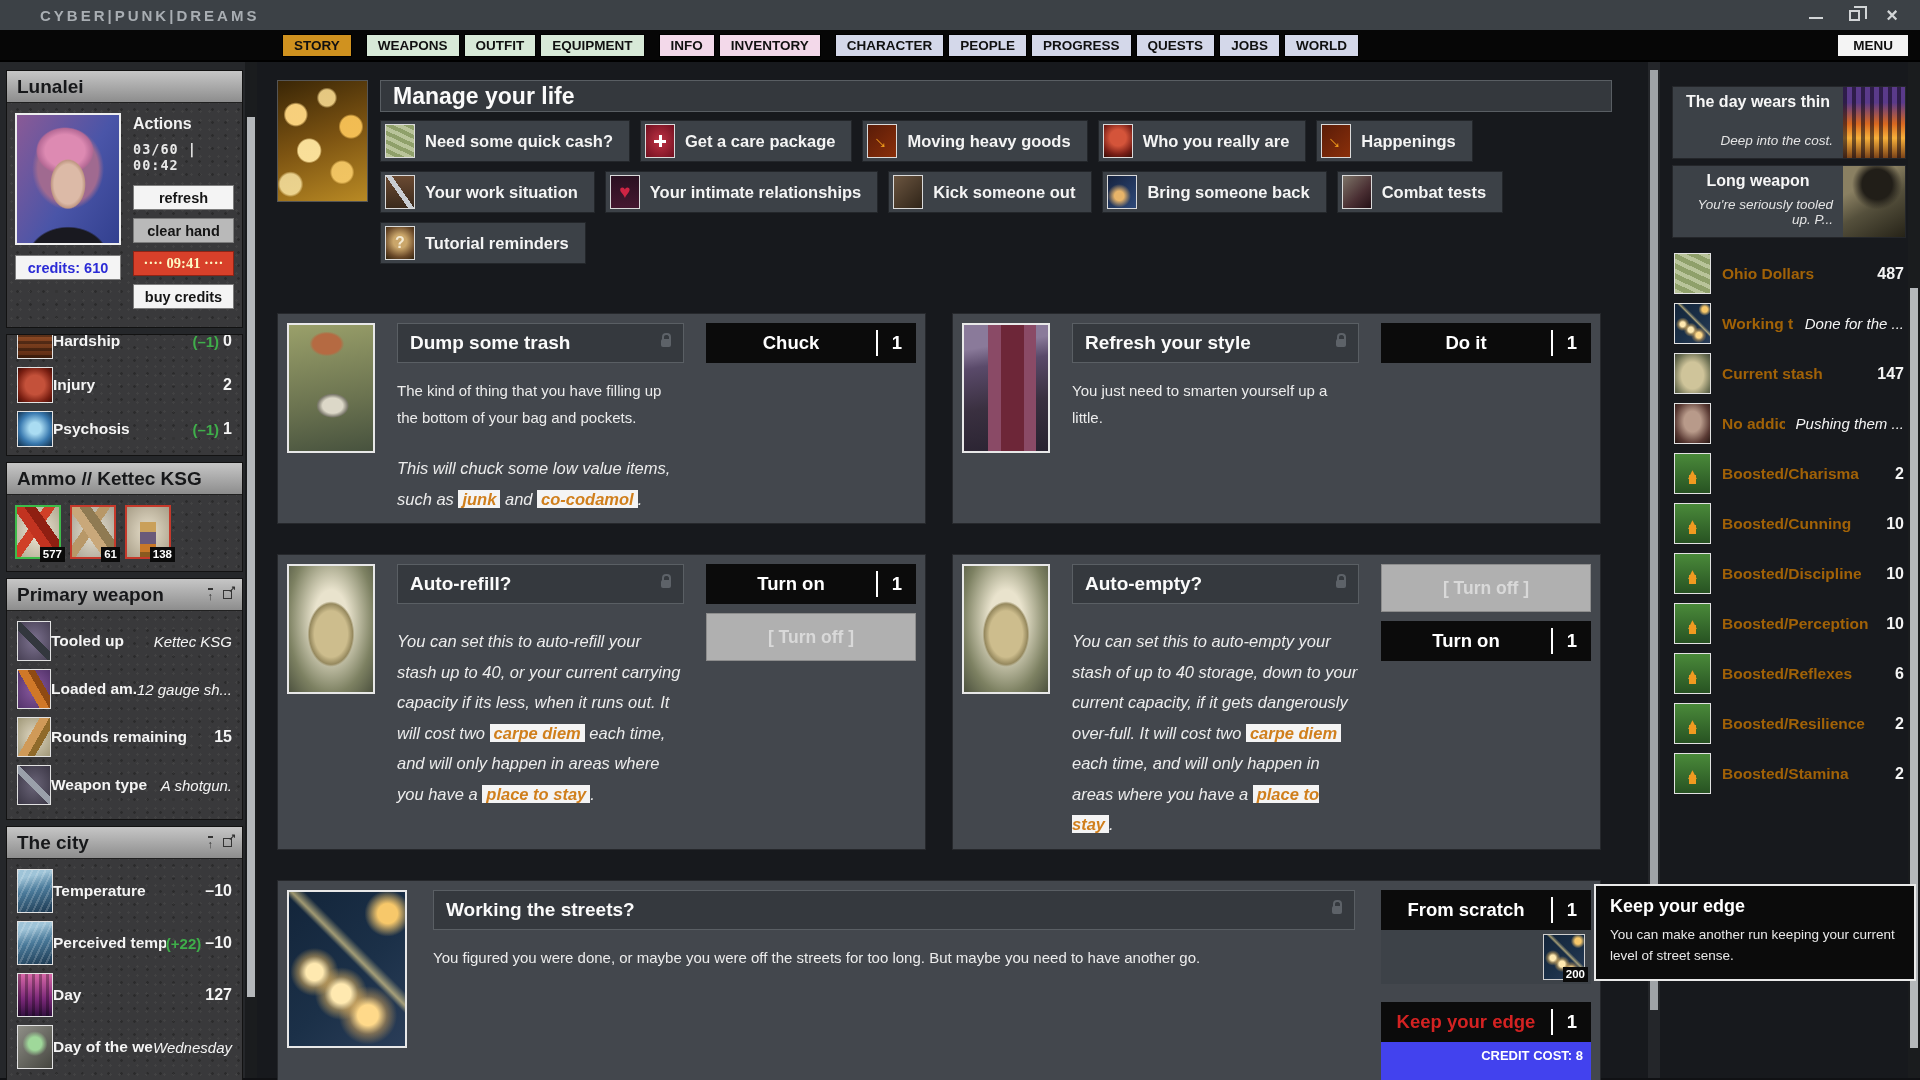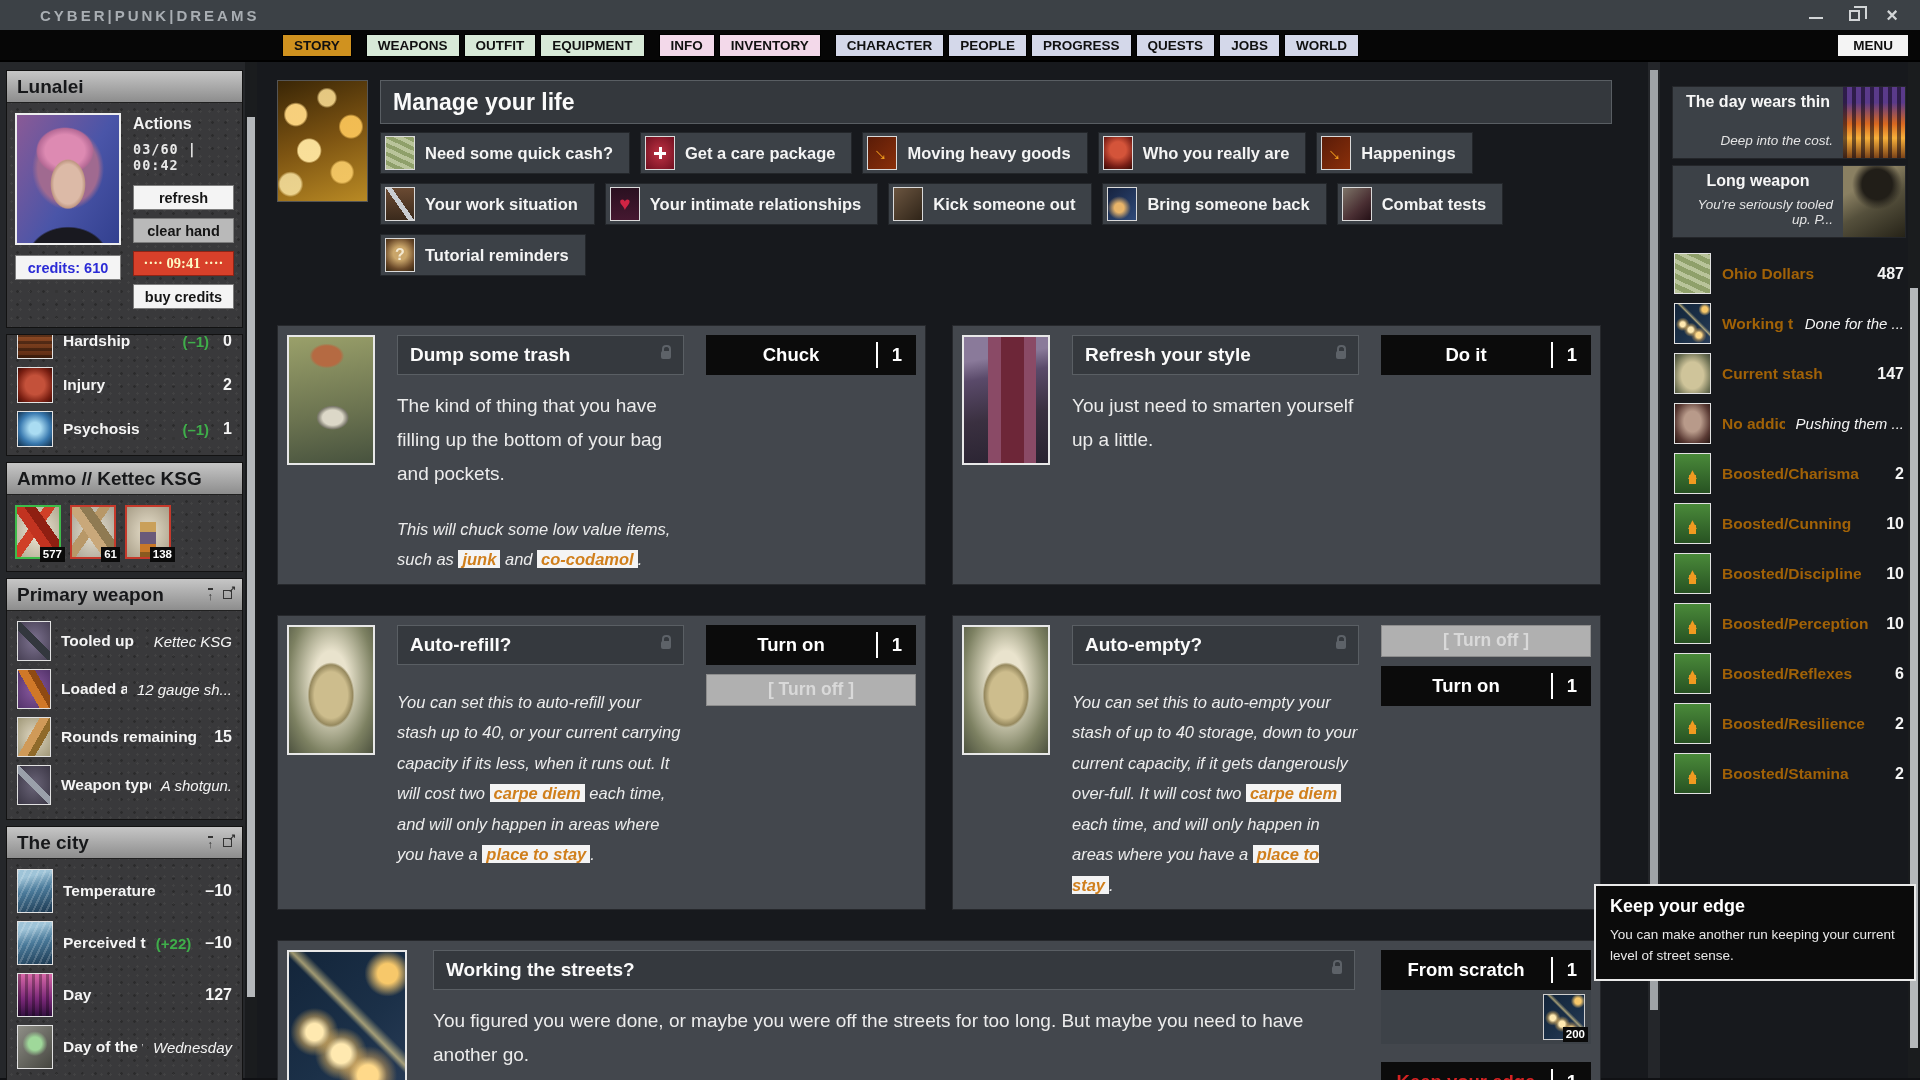--- a/index.html
+++ b/index.html
@@ -58,21 +58,21 @@
   .btn.timer { background:#d8402a; color:#fef9c3; border-color:#8f2315;font-family:Liberation Serif, serif; }
   .credits-btn { margin-top:10px; width:106px; }
   .credits-btn span { color:#2b2bd6; }
   .char-r { flex:1; display:flex; flex-direction:column; }
   .actions-label { color:#f2f2f2; font-weight:bold; font-size:16px; margin:2px 0 8px; }
   .actions-value { color:#e8e8e8; font-size:13.5px; font-weight:bold; letter-spacing:1px;
     font-family:"DejaVu Sans Mono", monospace; margin-bottom:12px; }
   .char-r .btn { margin-bottom:8px; }
 
   .stats-clip { overflow:hidden; padding:0 8px 4px; }
-  .srow { display:flex; align-items:center; gap:10px; padding:4px 2px; }
+  .srow { display:flex; align-items:center; padding:4px 2px; }
   .stats-clip .srow:first-child { margin-top:-16px; }
   .sic { width:36px; height:36px; border:1px solid #e2e2e2; flex:none; }
   .slabel { color:#f4f4f4; font-weight:bold; font-size:15.5px; flex:1;
     white-space:nowrap; overflow:hidden; }
   .smod { color:#3fae4a; font-weight:bold; font-size:15px; margin-right:4px; }
   .sval { color:#f4f4f4; font-weight:bold; font-size:16px; }
   .sval.ital { font-weight:normal; font-style:italic; font-size:15px; }
 
   .ammo-row { display:flex; gap:9px; padding:10px 8px 12px; }
   .atile { width:46px; height:54px; position:relative; flex:none; }
@@ -123,21 +123,21 @@
   .mhead { display:flex; gap:12px; }
   .img-bokeh { width:91px; height:122px; border:1px solid #555; flex:none; background:
     radial-gradient(circle at 20% 28%,rgba(255,215,130,.95) 0 9%,transparent 11%),
     radial-gradient(circle at 55% 14%,rgba(255,225,150,.85) 0 7%,transparent 9%),
     radial-gradient(circle at 82% 38%,rgba(255,200,90,.9) 0 10%,transparent 12%),
     radial-gradient(circle at 35% 58%,rgba(255,230,160,.95) 0 12%,transparent 14%),
     radial-gradient(circle at 72% 76%,rgba(255,210,110,.85) 0 9%,transparent 11%),
     radial-gradient(circle at 14% 86%,rgba(255,235,170,.8) 0 8%,transparent 10%),
     linear-gradient(160deg,#3a2606,#7d5412 50%,#b98a24); }
   .mhead-r { flex:1; }
-  .mtitle-bar { height:44px; background:#34383d; border:1px solid #595e63; display:flex; align-items:center;
+  .mtitle-bar { height:32px; background:#34383d; border:1px solid #595e63; display:flex; align-items:center;
     padding:0 12px; color:#fafafa; font-size:23px; font-weight:bold; margin-bottom:8px; }
   .qrow { display:flex; gap:10px; margin-bottom:9px; flex-wrap:wrap; }
   .chip-btn { display:flex; align-items:center; gap:10px; background:#3c4147; border:1px solid #23262a;
     padding:3px 16px 3px 4px; cursor:pointer; }
   .chip-btn .qlabel { color:#f4f4f4; font-weight:bold; font-size:16.5px; }
   .ic { width:30px; height:34px; border:1px solid #dadada; flex:none; position:relative;
     display:flex; align-items:center; justify-content:center; }
   .ic-cash { background:repeating-linear-gradient(25deg,#b9c49a 0 4px,#8fa06a 4px 8px),
     linear-gradient(#7d8a55,#55613a); }
   .ic-care { background:linear-gradient(#fff,#fff) center/3px 12px no-repeat,
@@ -172,31 +172,31 @@
     radial-gradient(circle at 45% 66%,#ffe9b0 0 8%,rgba(255,200,100,.45) 14%,transparent 22%),
     radial-gradient(circle at 68% 80%,#ffd98a 0 7%,rgba(255,190,90,.4) 13%,transparent 20%),
     radial-gradient(circle at 85% 14%,#f7c86a 0 6%,transparent 14%),
     linear-gradient(135deg,#13253a,#1b3048 55%,#2a3d58); }
   .cmid { flex:1; min-width:0; }
   .ctitle { height:40px; background:#35393e; border:1px solid #5a5f64; display:flex; align-items:center;
     padding:0 12px; color:#fafafa; font-size:19px; font-weight:bold; }
   .lock { margin-left:auto; width:10px; height:8px; background:#5d6268; border-radius:2px; position:relative; }
   .lock::before { content:""; position:absolute; top:-6px; left:1px; width:5px; height:6px;
     border:2px solid #5d6268; border-bottom:none; border-radius:4px 4px 0 0; }
-  .cbody { color:#ececec; font-size:19px; line-height:1.8; margin-top:14px; }
+  .cbody { color:#ececec; font-size:15px; line-height:1.8; margin-top:14px; }
   .cnote { color:#ececec; font-size:16.5px; font-style:italic; line-height:1.85; margin-top:22px; }
   .chip { background:#f4f4f4; color:#d07f1c; font-weight:bold; padding:0 4px; font-style:italic; }
   .cact { width:210px; flex:none; }
   .btn-black { height:40px; background:#0b0b0b; display:flex; align-items:stretch; cursor:pointer; }
   .btn-black .bl { flex:1; display:flex; align-items:center; justify-content:center;
     color:#fff; font-weight:bold; font-size:18.5px; }
   .btn-black .bl.red { color:#d42222; }
   .btn-black .bc { width:40px; border-left:2px solid #fff; display:flex; align-items:center;
     justify-content:center; color:#fff; font-weight:bold; font-size:18.5px; margin:7px 0; }
-  .btn-off { height:32px; margin-top:9px; background:#b0b0b0; border:1px solid #8d8d8d; color:#d9d9d9;
+  .btn-off { height:48px; margin-top:9px; background:#b0b0b0; border:1px solid #8d8d8d; color:#d9d9d9;
     font-weight:bold; font-size:17.5px; display:flex; align-items:center; justify-content:center; cursor:pointer; }
   .gap-top { margin-top:9px; }
 
   
   .wide { grid-column:1 / span 2; gap:26px; }
   .wide .cimg { width:120px; height:158px; }
   .sub-panel { margin-top:0; background:#3d4248; height:54px; position:relative; }
   .thumb { width:42px; height:46px; border:1px solid #cfcfcf; position:absolute; }
   .sub-panel .thumb { right:6px; top:4px; }
   .blue-panel { background:#4242ee; height:96px; position:relative; padding:6px 8px; }

